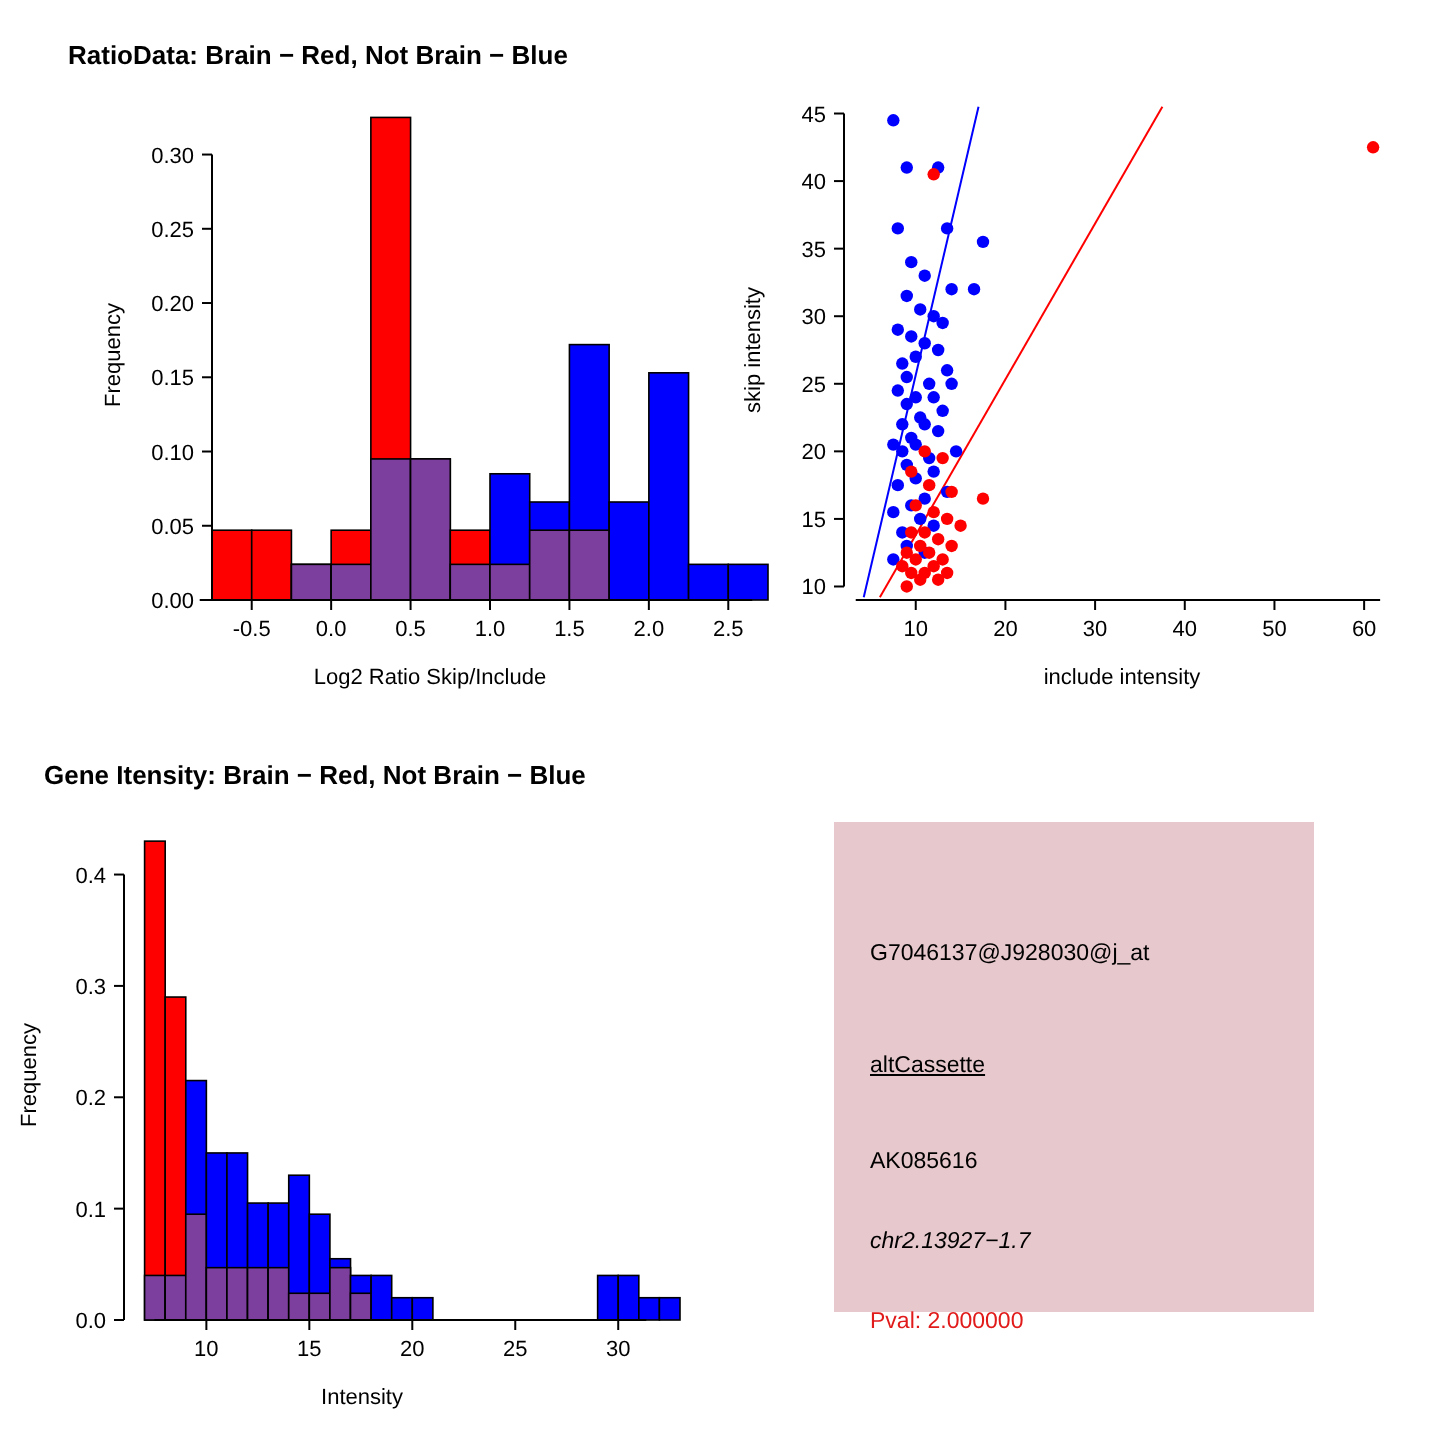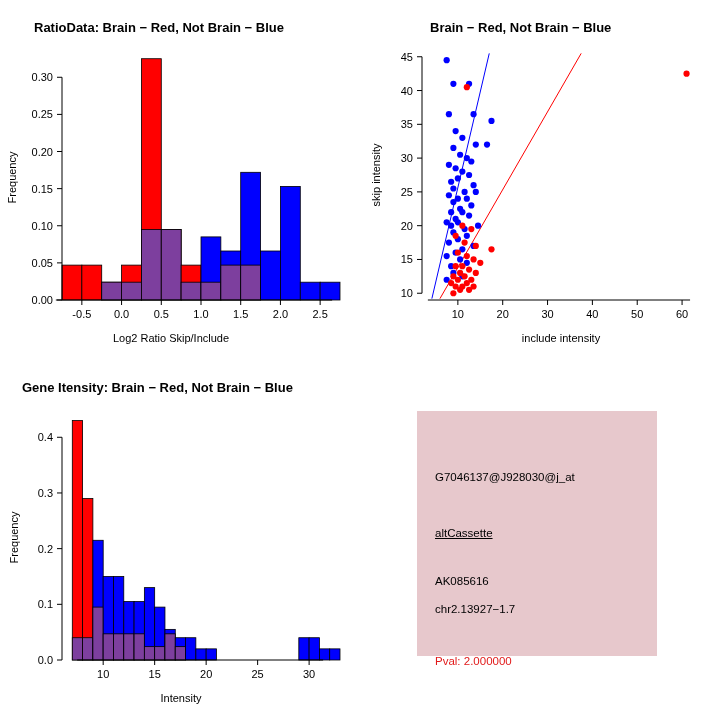--- a/index.html
+++ b/index.html
@@ -34,21 +34,21 @@
     left:18px;
     font-size:11.5px;
     color:#000;
     white-space:nowrap;
   }
   #info-panel .pval { color:#e11a1a;margin-top:16px; }
 </style>
 </head>
 <body>
 
-<div class="panel" id="panel-hist-ratio" style="left:0px; top:0px; width:360px; height:360px;">
+<div class="panel" id="panel-hist-ratio" style="left:0px; top:0px; width:360px; height:360px;padding-left:44px;">
   <div class="title" style="position:absolute; left:34px; top:20px;">RatioData: Brain − Red, Not Brain − Blue</div>
   <svg id="svg-hist-ratio" width="360" height="360">
       <g>
         <rect x="62" y="265.1060606060606" width="19.85714285714286" height="34.89393939393938" fill="#ff0000" stroke="#000" stroke-width="0.8"></rect>
         <rect x="81.85714285714286" y="265.1060606060606" width="19.85714285714286" height="34.89393939393938" fill="#ff0000" stroke="#000" stroke-width="0.8"></rect>
         <rect x="101.71428571428572" y="282.1818181818182" width="19.857142857142847" height="17.818181818181813" fill="#ff0000" stroke="#000" stroke-width="0.8"></rect>
         <rect x="101.71428571428572" y="282.1818181818182" width="19.857142857142847" height="17.818181818181813" fill="#7d3f9e" stroke="#000" stroke-width="0.8"></rect>
         <rect x="121.57142857142857" y="265.1060606060606" width="19.857142857142875" height="34.89393939393938" fill="#ff0000" stroke="#000" stroke-width="0.8"></rect>
         <rect x="121.57142857142857" y="282.1818181818182" width="19.857142857142875" height="17.818181818181813" fill="#7d3f9e" stroke="#000" stroke-width="0.8"></rect>
         <rect x="141.42857142857144" y="58.71212121212122" width="19.857142857142833" height="241.28787878787878" fill="#ff0000" stroke="#000" stroke-width="0.8"></rect>
@@ -97,21 +97,20 @@
         <text x="53" y="118.3939393939394" font-size="11" text-anchor="end" fill="#000">0.25</text>
         <line x1="57" y1="77.27272727272728" x2="62" y2="77.27272727272728" stroke="#000" stroke-width="1"></line>
         <text x="53" y="81.27272727272728" font-size="11" text-anchor="end" fill="#000">0.30</text>
         <text x="171" y="342" font-size="11" text-anchor="middle" fill="#000">Log2 Ratio Skip/Include</text>
         <text x="16" y="177.5" font-size="11" text-anchor="middle" fill="#000" transform="rotate(-90 16 177.5)">Frequency</text>
       </g>
     </svg>
 </div>
 
 <div class="panel" id="panel-scatter" style="left:360px; top:0px; width:360px; height:360px;">
-  <div class="title" style="position:absolute; left:70px; top:20px;">Brain − Red, Not Brain − Blue</div>
   <svg id="svg-scatter" width="360" height="360">
       <g>
         <line x1="71.86451612903225" y1="298.64864864864865" x2="129.25806451612902" y2="53.37837837837836" stroke="#0000ff" stroke-width="1"></line>
         <line x1="79.93548387096774" y1="298.64864864864865" x2="221.17741935483872" y2="53.37837837837836" stroke="#ff0000" stroke-width="1"></line>
         <circle cx="86.66129032258064" cy="60.13513513513513" r="3.1" fill="#0000ff"></circle>
         <circle cx="93.38709677419355" cy="83.78378378378378" r="3.1" fill="#0000ff"></circle>
         <circle cx="109.08064516129032" cy="83.78378378378378" r="3.1" fill="#0000ff"></circle>
         <circle cx="88.90322580645162" cy="114.1891891891892" r="3.1" fill="#0000ff"></circle>
         <circle cx="113.56451612903226" cy="114.1891891891892" r="3.1" fill="#0000ff"></circle>
         <circle cx="131.5" cy="120.94594594594594" r="3.1" fill="#0000ff"></circle>
@@ -285,15 +284,15 @@
         <text x="181" y="342" font-size="11" text-anchor="middle" fill="#000">Intensity</text>
         <text x="18" y="177.5" font-size="11" text-anchor="middle" fill="#000" transform="rotate(-90 18 177.5)">Frequency</text>
       </g>
     </svg>
 </div>
 
 <div class="panel" id="info-panel">
   <div class="line" style="top:60px;">G7046137@J928030@j_at</div>
   <div class="line" style="top:116px;text-decoration:underline;">altCassette</div>
   <div class="line" style="top:164px;">AK085616</div>
-  <div class="line" style="top:192px;">chr2.13927−1.7</div>
+  <div class="line" style="top:204px;font-style:italic;">chr2.13927−1.7</div>
   <div class="line pval" style="top:228px;">Pval: 2.000000</div>
 </div>
 
 </body></html>

